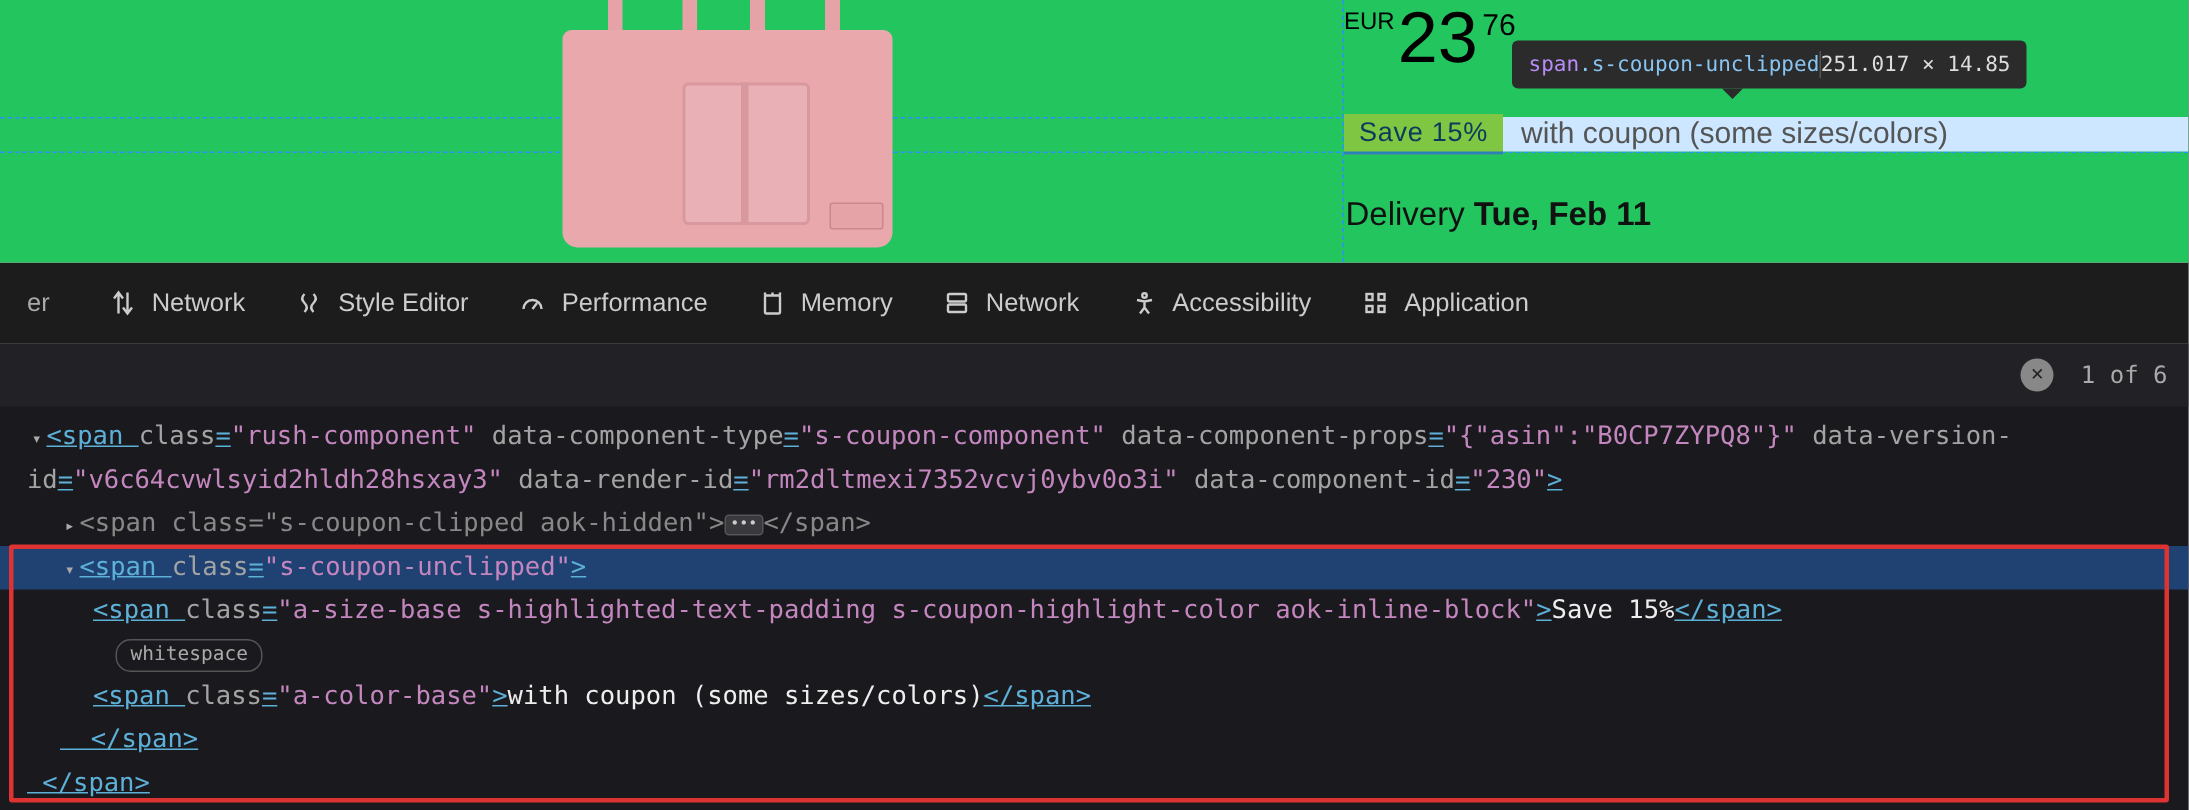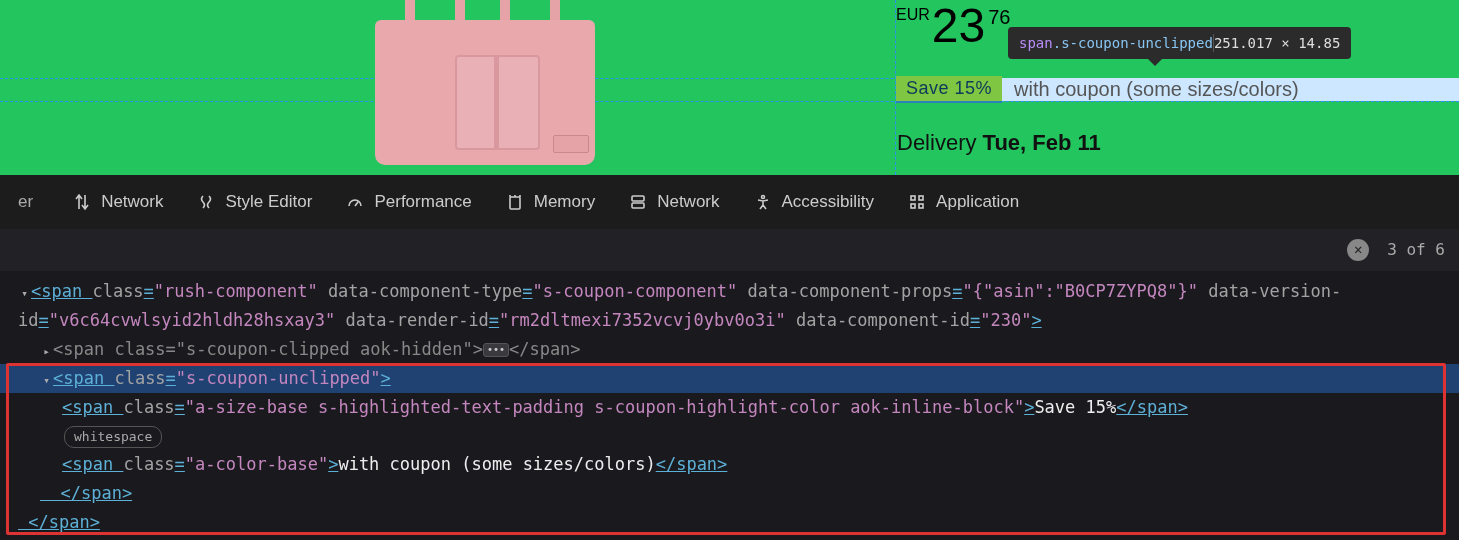--- a/index.html
+++ b/index.html
@@ -67,21 +67,21 @@
 .tw-r::before { content: "▸"; font-size: 11px; }
 .tw-d::before { content: "▾"; font-size: 11px; }
 
 .t-tag { color: #5db0d7; text-decoration: underline; }
 .t-attr { color: #a3a3a3; }
 .t-val { color: #c486be; }
 .t-text { color: #eee; }
 .t-dim { color: #888; }
 
 .ellipsis { display: inline-block; background: #3a3a3e; border: 1px solid #555; border-radius: 3px; padding: 0 3px; font-size: 10px; line-height: 12px; vertical-align: 2px; color: #ccc; }
-.ws-badge { display: inline-block; border: 1px solid #555; border-radius: 10px; padding: 0 9px; font-size: 13px; color: #aaa; line-height: 20px; margin-left: 2px; }
+.ws-badge { display: inline-block; border: 1px solid #555; border-radius: 10px; padding: 0 9px; font-size: 13px; color: #aaa; line-height: 20px; margin-left: 15px; }
 
 .sel-line { background: #204273; }
 
 .red-box { position: absolute; left: 6px; top: 134px; width: 1440px; height: 172px; border: 3px solid #d33; border-radius: 2px; pointer-events: none; }
 
 svg { display: block; }
 </style>
 </head>
 <body>
 
@@ -196,21 +196,21 @@
           <rect x="11" y="11" width="4" height="4"></rect>
         </svg>
     </span>
     <span>Application</span>
   </div>
 </div>
 
 <div class="dt-body">
   <div class="dt-search-bar">
     <span class="close-circle">✕</span>
-    <span>3 of 6</span>
+    <span>1 of 6</span>
   </div>
 
   <div class="dom-tree">
     <div class="dom-line ind1"><span class="tw tw-d"></span><span class="t-tag">&lt;span </span><span class="t-attr">class</span><span class="t-tag">=</span><span class="t-val">"rush-component"</span> <span class="t-attr">data-component-type</span><span class="t-tag">=</span><span class="t-val">"s-coupon-component"</span> <span class="t-attr">data-component-props</span><span class="t-tag">=</span><span class="t-val">"{"asin":"B0CP7ZYPQ8"}"</span> <span class="t-attr">data-version-</span></div>
     <div class="dom-line ind1"><span class="t-attr">id</span><span class="t-tag">=</span><span class="t-val">"v6c64cvwlsyid2hldh28hsxay3"</span> <span class="t-attr">data-render-id</span><span class="t-tag">=</span><span class="t-val">"rm2dltmexi7352vcvj0ybv0o3i"</span> <span class="t-attr">data-component-id</span><span class="t-tag">=</span><span class="t-val">"230"</span><span class="t-tag">&gt;</span></div>
 
     <div class="dom-line ind2"><span class="tw tw-r"></span><span class="t-dim">&lt;span class="s-coupon-clipped aok-hidden"&gt;</span><span class="ellipsis">•••</span><span class="t-dim">&lt;/span&gt;</span></div>
 
     <div class="dom-line ind2 sel-line"><span class="tw tw-d"></span><span class="t-tag">&lt;span </span><span class="t-attr">class</span><span class="t-tag">=</span><span class="t-val">"s-coupon-unclipped"</span><span class="t-tag">&gt;</span></div>
 

